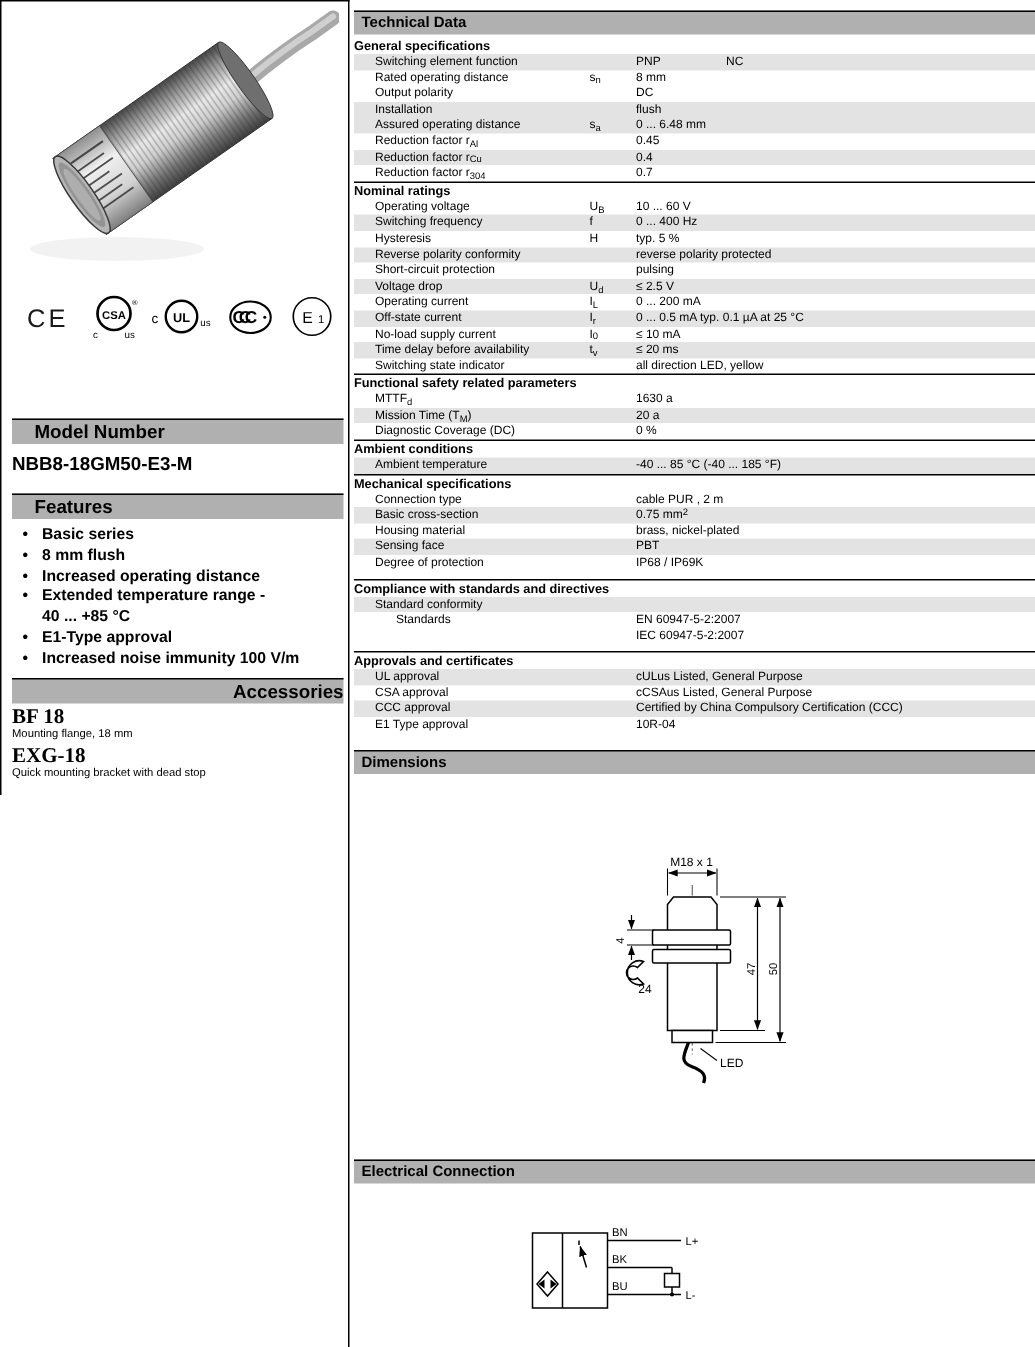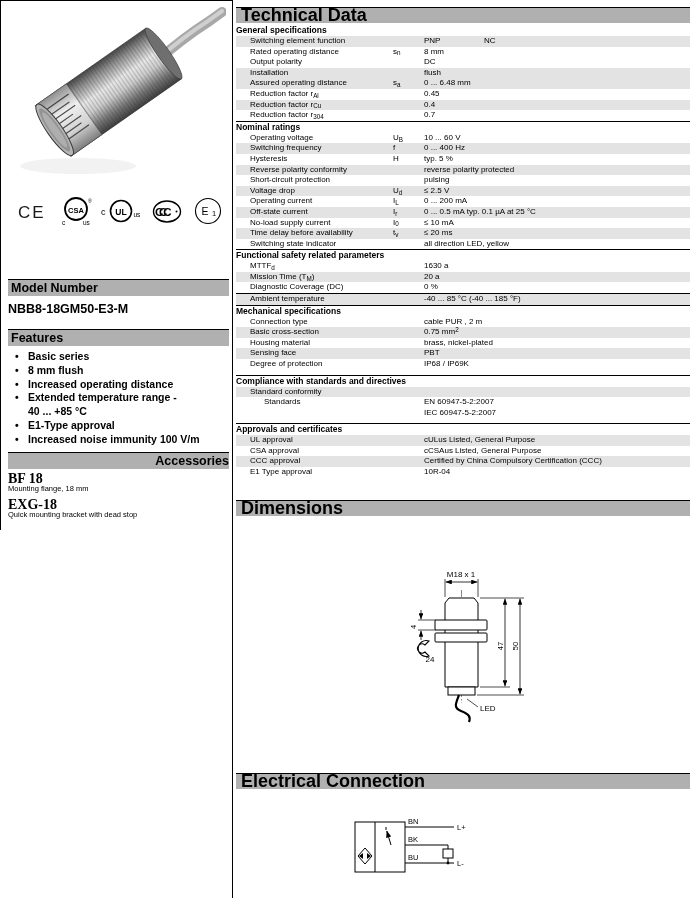--- a/index.html
+++ b/index.html
@@ -3,22 +3,22 @@
 <meta charset="utf-8">
 <style>
   html,body{margin:0;padding:0;background:#fff;}
   .page{position:relative;width:690px;height:898px;background:#fff;overflow:hidden;
         font-family:"Liberation Sans","DejaVu Sans",sans-serif;color:#000;}
   .edge-top{position:absolute;left:0;top:0;width:233px;height:1px;background:#000;}
   .edge-left{position:absolute;left:0;top:0;width:1px;height:530px;background:#000;}
   .col-divider{position:absolute;left:232px;top:0;width:1px;height:898px;background:#000;}
 
   .bar{position:absolute;background:#b0b0b0;border-top:1px solid #000;font-weight:700;box-sizing:border-box;white-space:nowrap;}
-  .bar-right{left:236px;width:454px;height:16px;font-size:18px;line-height:15px;padding-left:5px;}
-  .bar-left{left:8px;width:221px;height:17px;font-size:12.5px;line-height:16px;padding-left:3px;}
+  .bar-right{left:236px;width:454px;height:16px;font-size:10px;line-height:15px;padding-left:5px;}
+  .bar-left{left:8px;width:221px;height:17px;font-size:12.5px;line-height:16px;padding-left:15px;}
   #bar-td{top:7px;} #bar-dim{top:500px;} #bar-ec{top:773px;}
   #bar-model{top:279px;} #bar-feat{top:329px;} #bar-acc{top:452px;text-align:right;}
 
   .product-photo{position:absolute;left:8px;top:6px;}
   .ci{position:absolute;}
 
   .model-number{position:absolute;left:8px;top:302px;font-weight:700;font-size:12.5px;}
   .features{position:absolute;left:8px;top:350px;width:221px;}
   .feat{position:relative;padding-left:20px;font-weight:700;font-size:10.5px;line-height:13.8px;}
   .feat .dot{position:absolute;left:7px;top:0;}
@@ -249,20 +249,21 @@
         <div class="trow stripe">
           <span class="lbl"><span>Mission Time (T</span><span class="sb">M</span><span>)</span></span>
           <span class="val">20 a</span>
         </div>
         <div class="trow">
           <span class="lbl">Diagnostic Coverage (DC)</span>
           <span class="val">0 %</span>
         </div>
       </div>
       <div class="sec rule">
+        <div class="sec-h">Ambient conditions</div>
         <div class="trow stripe">
           <span class="lbl">Ambient temperature</span>
           <span class="val">-40 ... 85 °C (-40 ... 185 °F)</span>
         </div>
       </div>
       <div class="sec rule">
         <div class="sec-h">Mechanical specifications</div>
         <div class="trow">
           <span class="lbl">Connection type</span>
           <span class="val">cable PUR , 2 m</span>

